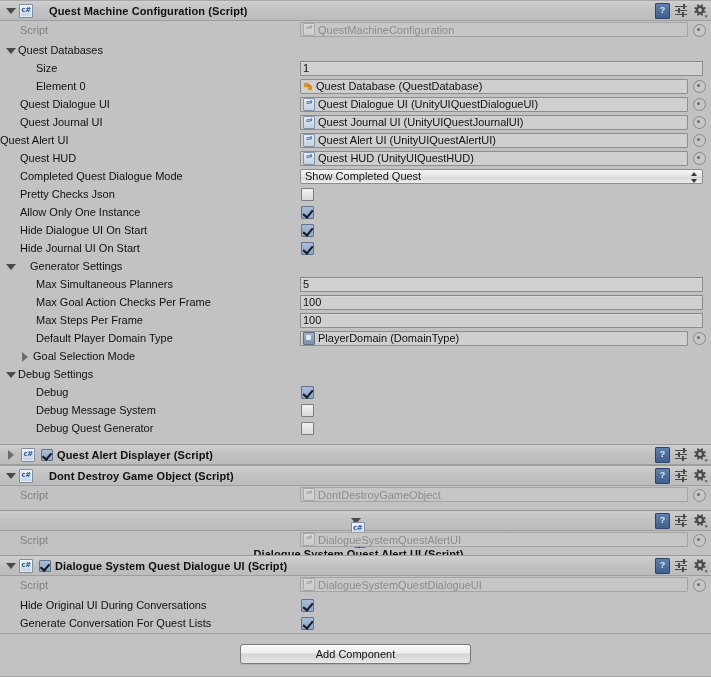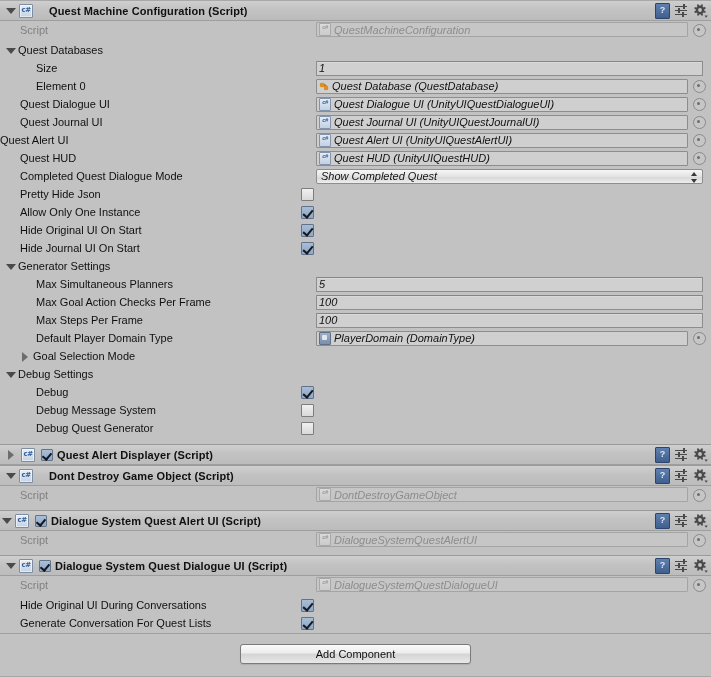--- a/index.html
+++ b/index.html
@@ -69,21 +69,21 @@
   .ico-preset i{position:absolute;background:#4a4a4a;display:block;}
   .ico-gear{width:14px;height:14px;position:relative;}
 
   
   .row{height:18px;display:flex;align-items:center;position:relative;}
   .row.script{height:17px;}
   .label{font-size:11px;color:#101010;white-space:nowrap;}
   .label.dim{color:#818181;text-align:right;}
 
   
-  .fieldcol{position:absolute;left:316px;right:23px;font-style:italic;}
+  .fieldcol{position:absolute;left:300px;right:23px;}
   .fieldcol.wide{right:8px;}
 
   
   .tf{
     height:15px;box-sizing:border-box;
     background:#d0d0d0;
     border:1px solid #8d8d8d;border-top-color:#858585;
     border-radius:1px;
     display:flex;align-items:center;padding:0 2px;
     font-size:11px;color:#101010;overflow:hidden;white-space:nowrap;
@@ -286,40 +286,40 @@
     <span class="label">Completed Quest Dialogue Mode</span>
     <span class="fieldcol wide">
       <span class="popup">
         <span>Show Completed Quest</span>
         <span class="arrows"></span>
       </span>
     </span>
   </div>
 
   <div class="row" style="padding-left:20px;">
-    <span class="label">Pretty Hide Json</span>
+    <span class="label">Pretty Checks Json</span>
     <span class="pchk" style="position:absolute;left:301px;"></span>
   </div>
 
   <div class="row" style="padding-left:20px;">
     <span class="label">Allow Only One Instance</span>
     <span class="pchk on" style="position:absolute;left:301px;"></span>
   </div>
 
   <div class="row" style="padding-left:20px;">
-    <span class="label">Hide Original UI On Start</span>
+    <span class="label">Hide Dialogue UI On Start</span>
     <span class="pchk on" style="position:absolute;left:301px;"></span>
   </div>
 
   <div class="row" style="padding-left:20px;">
     <span class="label">Hide Journal UI On Start</span>
     <span class="pchk on" style="position:absolute;left:301px;"></span>
   </div>
 
-  <div class="row" style="padding-left:6px;">
+  <div class="row" style="padding-left:6px;gap:12px;">
     <span class="tri open"></span>
     <span class="label" style="margin-left:1px;">Generator Settings</span>
   </div>
 
   <div class="row" style="padding-left:36px;">
     <span class="label">Max Simultaneous Planners</span>
     <span class="fieldcol wide">
       <span class="tf">5</span>
     </span>
   </div>
@@ -443,21 +443,21 @@
       <span class="objf ro">
         <span class="mini cs dim"></span>
         <span class="txt">DontDestroyGameObject</span>
       </span>
     </span>
     <span class="picker" style="top:3px;"></span>
   </div>
 
   <div class="spacer"></div>
 
-  <div class="comp-header" style="padding-left:2px;">
+  <div class="comp-header" style="padding-left:2px;flex-direction:column;">
     <span class="tri open"></span>
     <span class="cs-icon" style="margin-left:2px;"></span>
     <span class="chk on" style="margin-left:6px;"></span>
     <span class="comp-title" style="margin-left:4px;">Dialogue System Quest Alert UI (Script)</span>
     <span class="hdr-right">
       <span class="ico-help"></span>
       <span class="ico-preset">
         <i style="left:0;top:2px;width:12px;height:1.5px;"></i>
         <i style="left:0;top:6px;width:12px;height:1.5px;"></i>
         <i style="left:0;top:10px;width:12px;height:1.5px;"></i>

